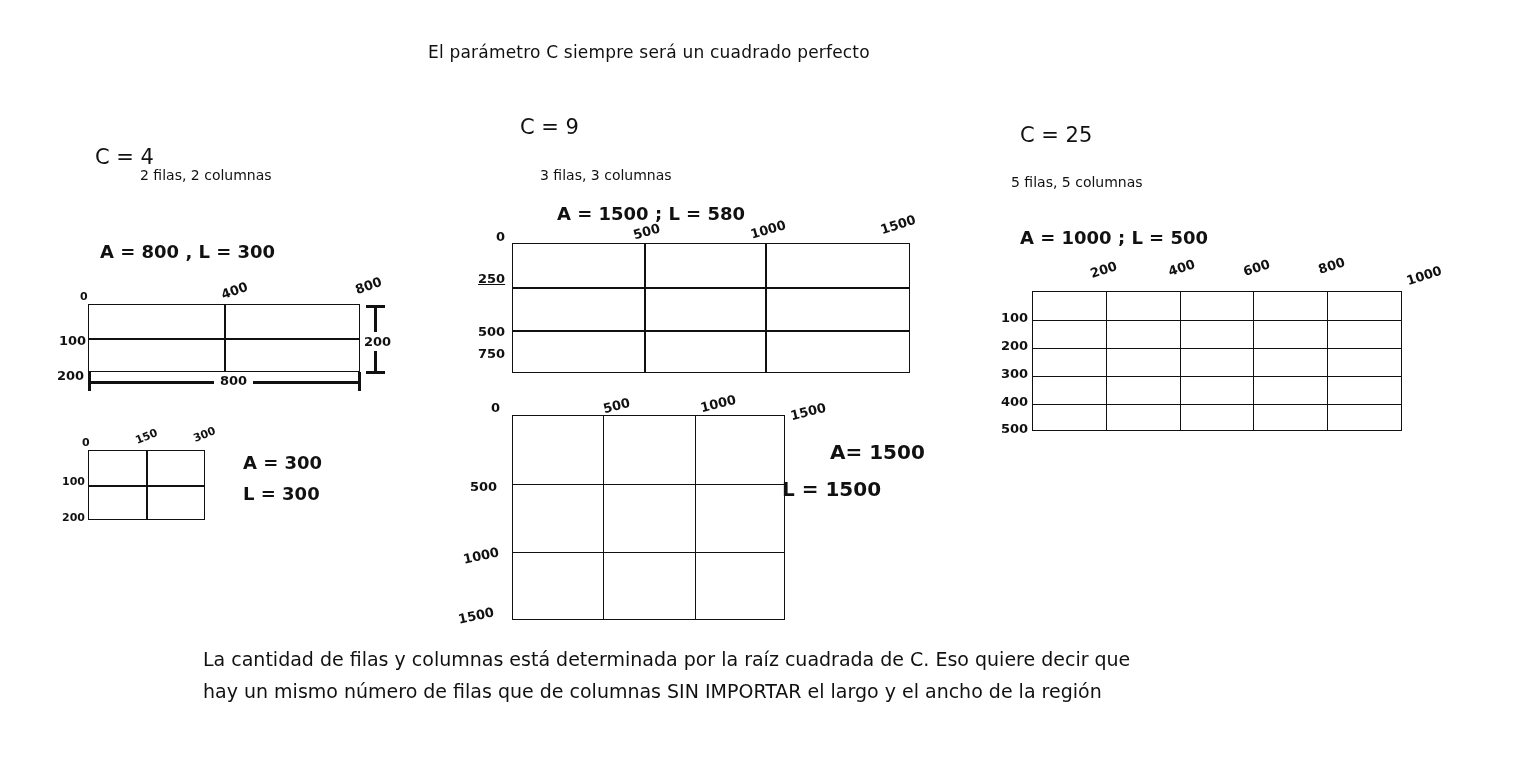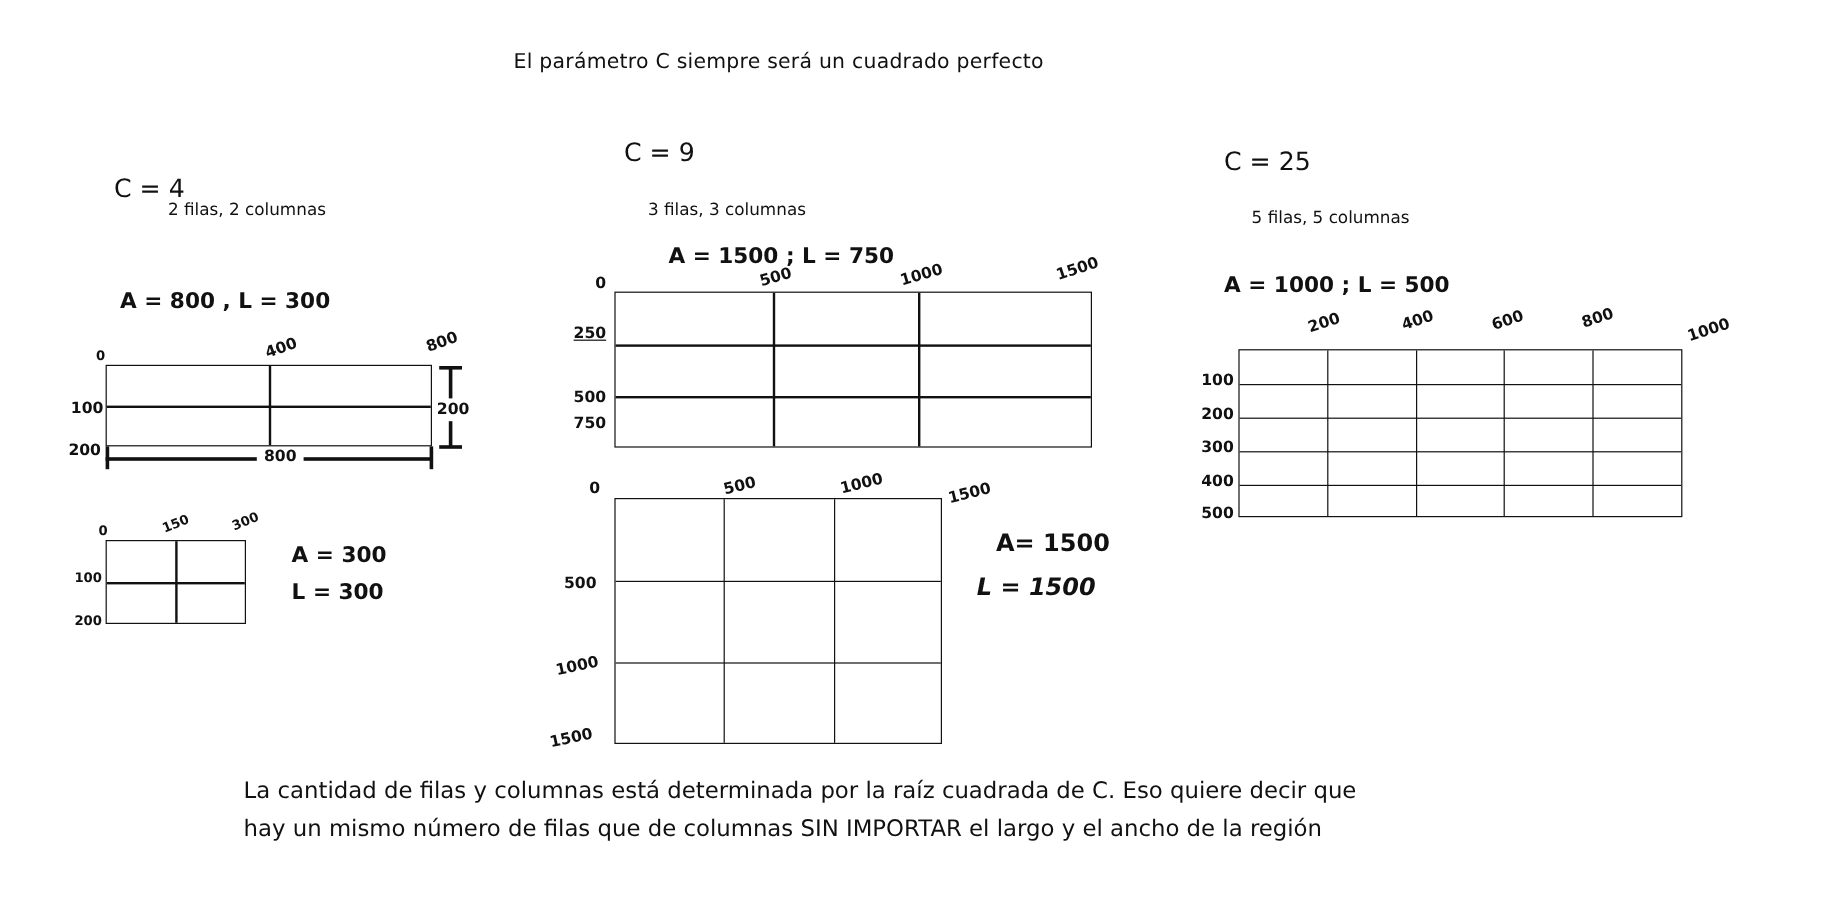--- a/index.html
+++ b/index.html
@@ -108,21 +108,21 @@
 <div class="abs tick-sm" style="left:193px; top:428px; transform:rotate(-22deg);">300</div>
 <div class="abs tick-sm" style="left:62px; top:475px;">100</div>
 <div class="abs tick-sm" style="left:62px; top:511px;">200</div>
 
 <div class="abs eq" style="left:243px; top:452px;">A = 300</div>
 <div class="abs eq" style="left:243px; top:483px;">L = 300</div>
 
 <div class="abs case-label" style="left:520px; top:115px;">C = 9</div>
 <div class="abs sub-label" style="left:540px; top:167px;">3 filas, 3 columnas</div>
 
-<div class="abs eq" style="left:557px; top:203px;">A = 1500 ;  L = 750</div>
+<div class="abs eq" style="left:557px; top:203px;">A = 1500 ;  L = 580</div>
 
 <div class="grid" style="left:512px; top:243px; width:398px; height:130px;">
   <div class="gl-v" style="left:131px;"></div>
   <div class="gl-v" style="left:252px;"></div>
   <div class="gl-h" style="top:43px;"></div>
   <div class="gl-h" style="top:86px;"></div>
 </div>
 <div class="abs tick" style="left:496px; top:229px;">0</div>
 <div class="abs tick" style="left:633px; top:224px; transform:rotate(-16deg);">500</div>
 <div class="abs tick" style="left:750px; top:222px; transform:rotate(-16deg);">1000</div>
@@ -139,24 +139,24 @@
 </div>
 <div class="abs tick" style="left:491px; top:400px;">0</div>
 <div class="abs tick" style="left:603px; top:398px; transform:rotate(-14deg);">500</div>
 <div class="abs tick" style="left:700px; top:396px; transform:rotate(-14deg);">1000</div>
 <div class="abs tick" style="left:790px; top:404px; transform:rotate(-14deg);">1500</div>
 <div class="abs tick" style="left:470px; top:479px;">500</div>
 <div class="abs tick" style="left:463px; top:548px; transform:rotate(-12deg);">1000</div>
 <div class="abs tick" style="left:458px; top:608px; transform:rotate(-12deg);">1500</div>
 
 <div class="abs eq-lg" style="left:830px; top:440px;">A= 1500</div>
-<div class="abs eq-lg" style="left:814px; top:477px;font-style:italic;">L = 1500</div>
+<div class="abs eq-lg" style="left:782px; top:477px;">L = 1500</div>
 
 <div class="abs case-label" style="left:1020px; top:123px;">C = 25</div>
-<div class="abs sub-label" style="left:1043px; top:174px;">5 filas, 5 columnas</div>
+<div class="abs sub-label" style="left:1011px; top:174px;">5 filas, 5 columnas</div>
 
 <div class="abs eq" style="left:1020px; top:227px;">A = 1000  ;   L = 500</div>
 
 <div class="grid" style="left:1032px; top:291px; width:370px; height:140px; border-width:1.3px;">
   <div class="gl-v" style="left:73px; width:1.3px;"></div>
   <div class="gl-v" style="left:147px; width:1.3px;"></div>
   <div class="gl-v" style="left:220px; width:1.3px;"></div>
   <div class="gl-v" style="left:294px; width:1.3px;"></div>
   <div class="gl-h" style="top:28px; height:1.3px;"></div>
   <div class="gl-h" style="top:56px; height:1.3px;"></div>

